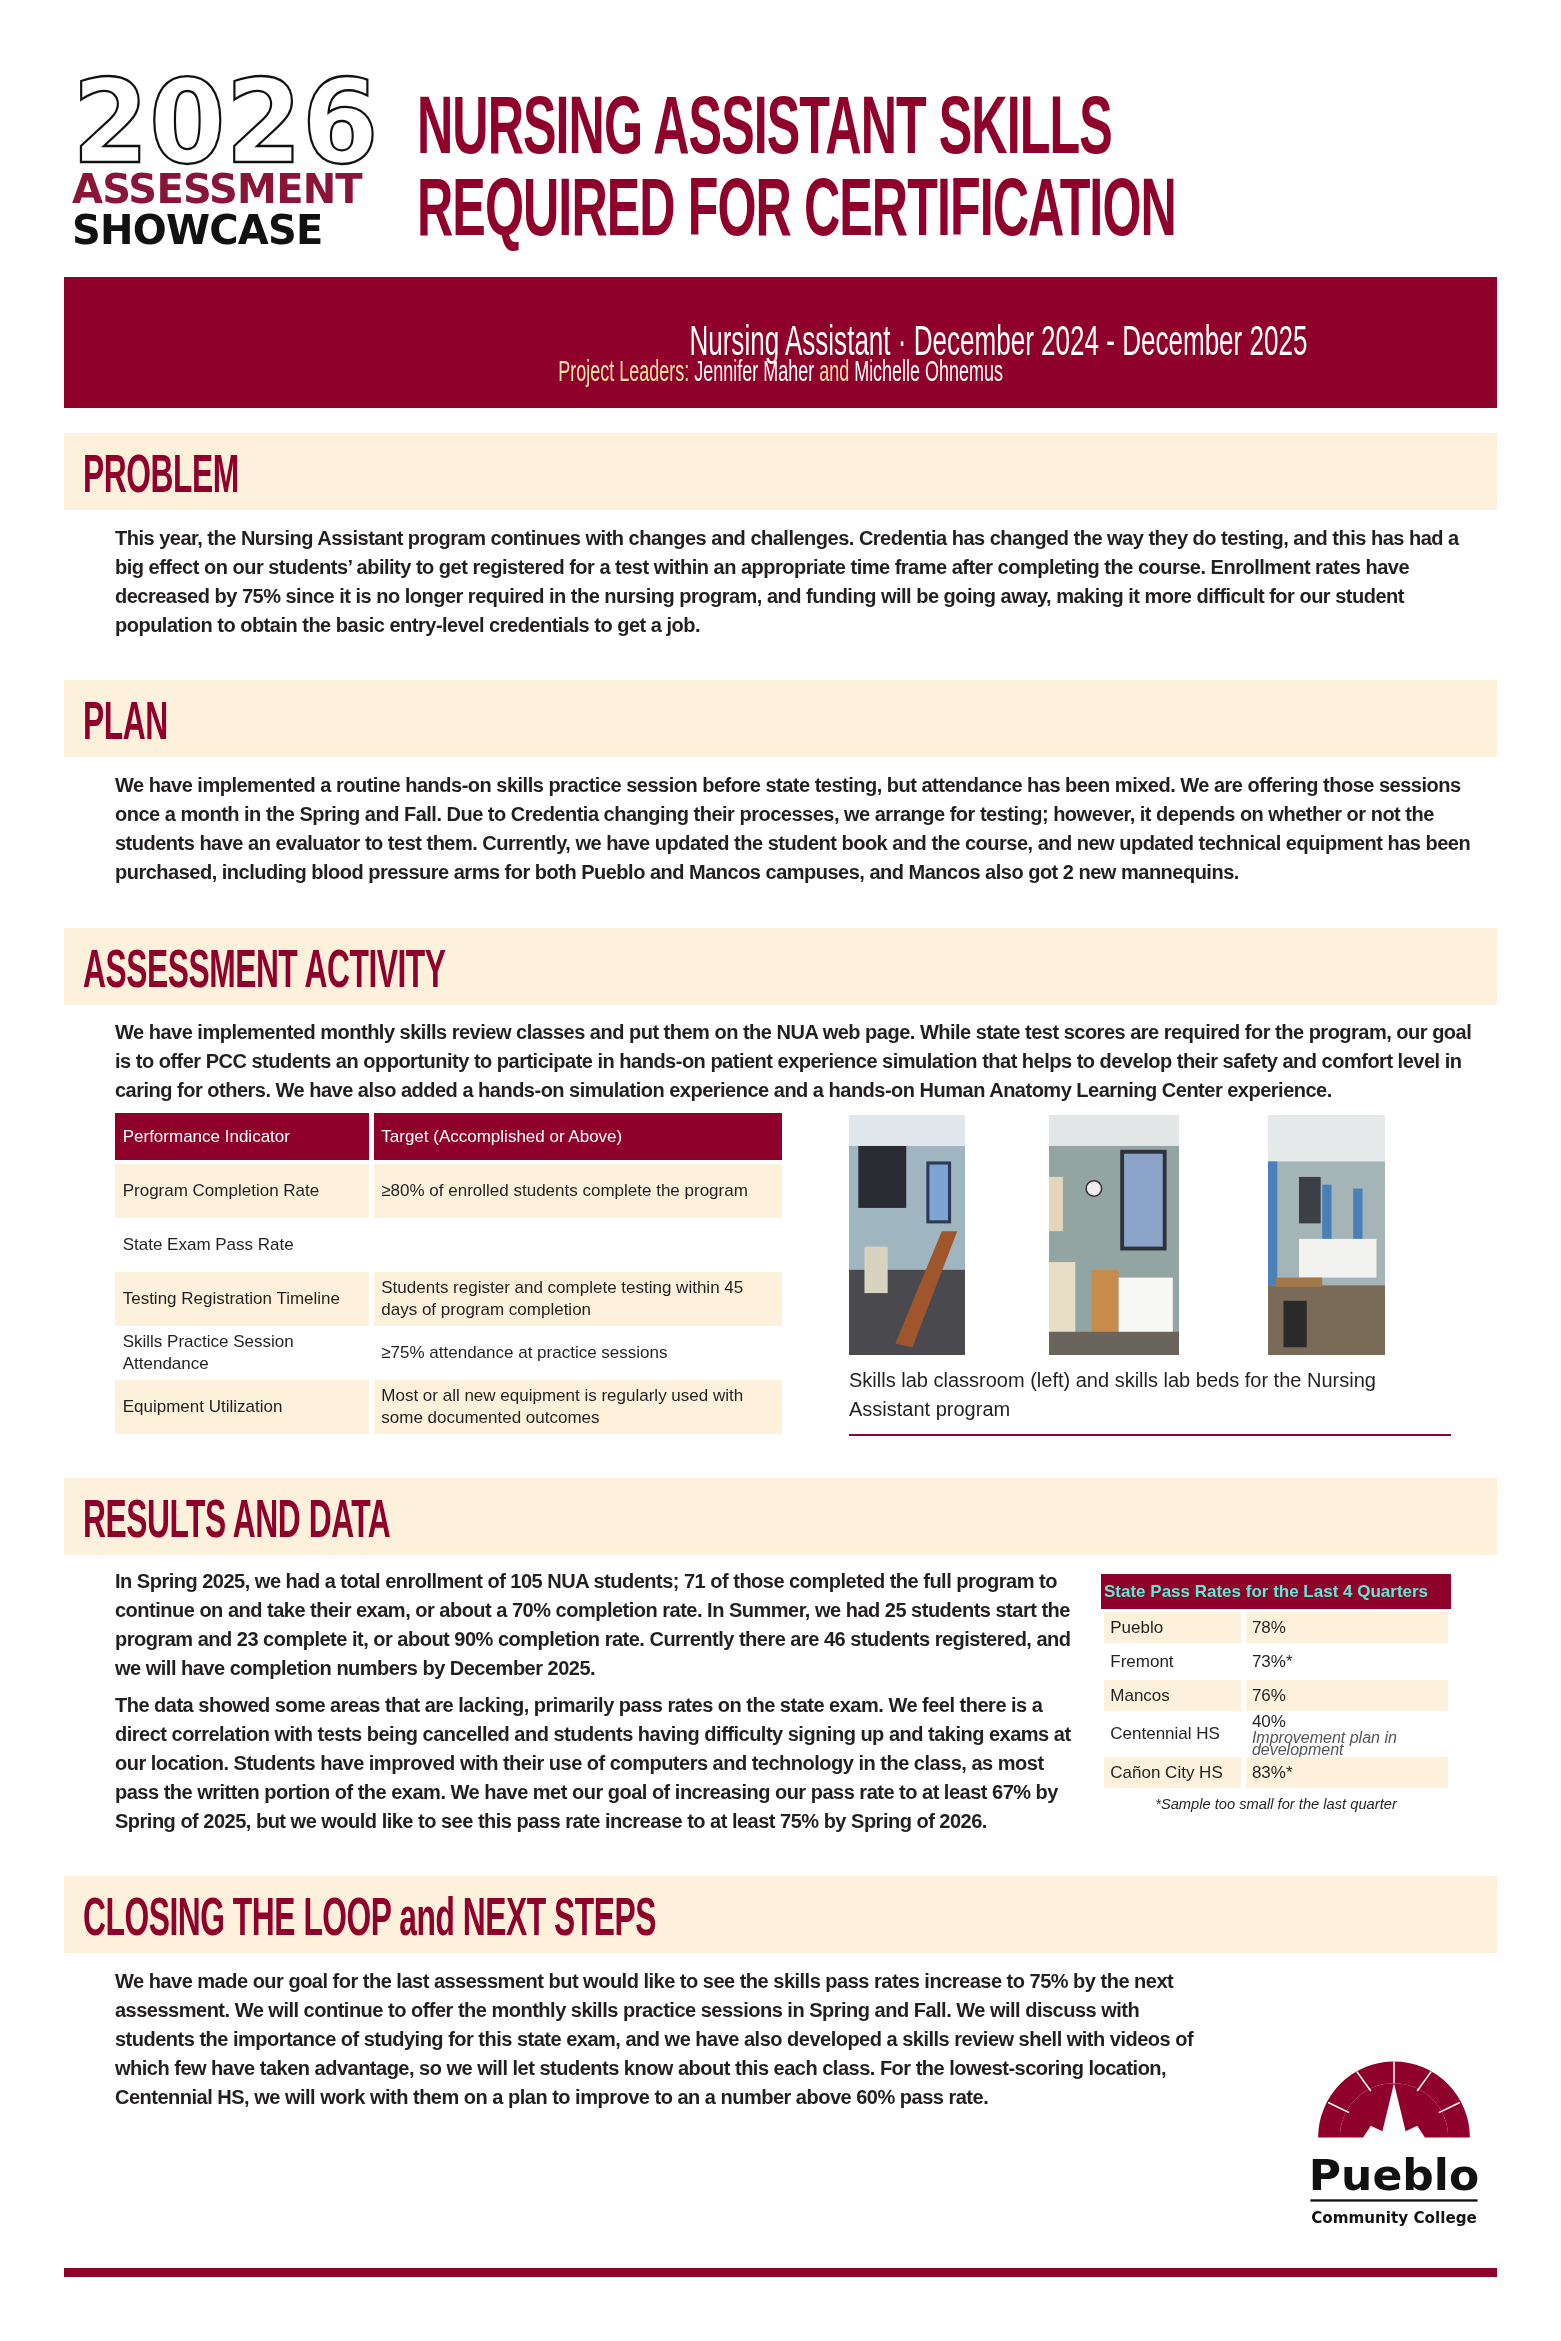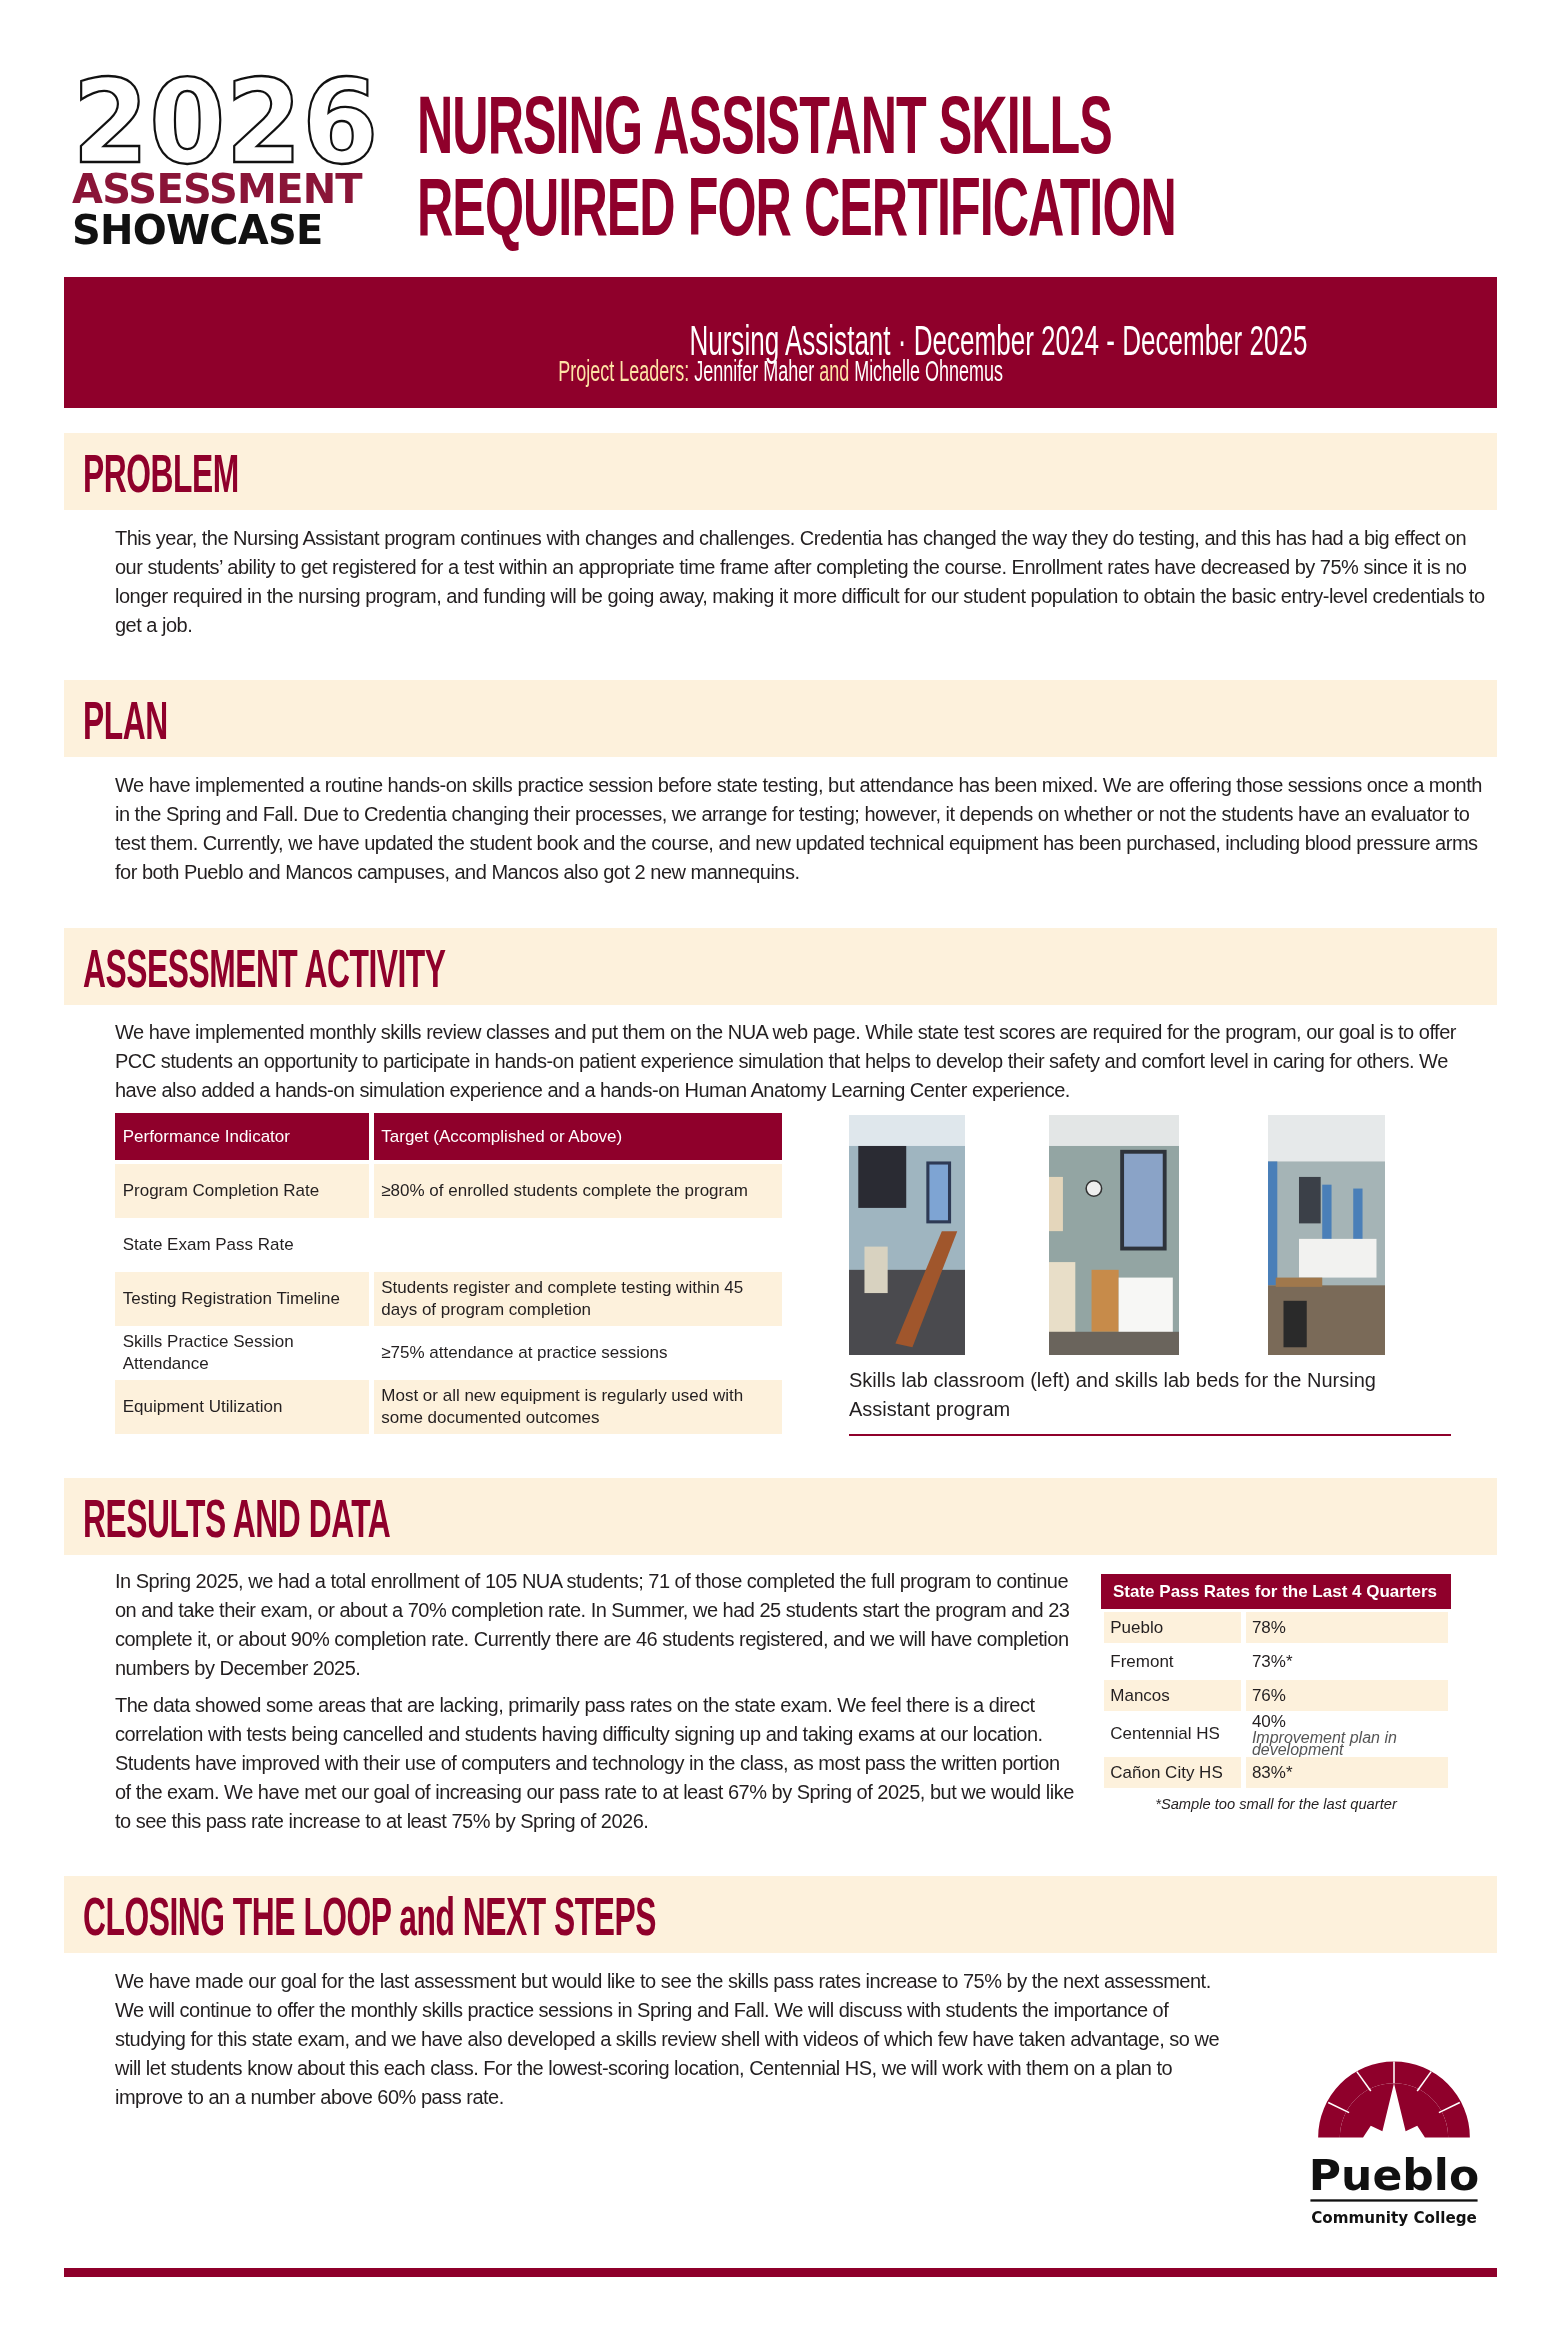--- a/index.html
+++ b/index.html
@@ -32,21 +32,21 @@
     white-space: nowrap; }
   .banner-sub span.inner { display: inline-block; transform: scaleX(0.62); transform-origin: center top; }
   .banner .lbl { color: #fde4a6; }
 
   
   .band { left: 64px; width: 1433px; height: 77px; background: #fdf1dc; }
   .band h2 { margin: 0; position: absolute; left: 18.6px; top: 14px; color: #8f002b;
     font-family: "Liberation Sans", sans-serif; font-weight: bold; font-size: 53px; line-height: 53px;
     white-space: nowrap; letter-spacing: -0.8px; transform: scaleX(0.6); transform-origin: left top; }
 
-  .body-text { left: 115px; width: 1371px; font-size: 20px; line-height: 29px; color: #231f20; }
+  .body-text { left: 115px; width: 1371px; font-size: 20px; line-height: 29px; color: #231f20; font-weight: bold; }
   .body-text p { margin: 0; }
   .narrow { letter-spacing: -0.5px; }
 
   
   .perf { left: 115px; top: 1113px; width: 709px; }
   .perf .row { display: flex; height: 54px; }
   .perf .hdr { height: 47px; margin-bottom: 3.9px; }
   .perf .cell { box-sizing: border-box; padding: 0 7.7px; display: flex; align-items: center;
     font-size: 17px; line-height: 22px; color: #231f20; }
   .perf .c1 { width: 254px; margin-right: 4.6px; }
@@ -57,22 +57,22 @@
   
   .photo { top: 1115px; height: 240px; overflow: hidden; }
   .ph1 { left: 849px; width: 116px; }
   .ph2 { left: 1049px; width: 130px; }
   .ph3 { left: 1268px; width: 117px; }
   .caption { left: 849px; top: 1366px; width: 558px; font-size: 20px; line-height: 29px; color: #231f20; }
   .cap-rule { left: 849px; top: 1434px; width: 602px; height: 2.3px; background: #8f002b; }
 
   
   .pass { left: 1101px; top: 1574px; width: 350px; }
-  .pass .ph { height: 35px; background: #8f002b; color: #ffffff; font-size: 17px; line-height: 35px;
-    padding-left: 12px; box-sizing: border-box; font-weight: bold; }
+  .pass .ph { height: 35px; background: #8f002b; color: #5eead4; font-size: 17px; line-height: 35px;
+    padding-left: 3px; box-sizing: border-box; font-weight: bold; }
   .pass .prow { display: flex; height: 31px; margin-top: 3.1px; }
   .pass .pc { box-sizing: border-box; padding-left: 6.2px; font-size: 17px; display: flex;
     flex-direction: column; justify-content: center; color: #231f20; }
   .pass .pc1 { width: 137px; margin-right: 4.6px; margin-left: 3.1px; }
   .pass .pc2 { width: 202px; }
   .pass .shade .pc { background: #fdf1dc; }
   .pass .tall { height: 40px; }
   .pass .note { font-size: 16px; font-style: italic; color: #555; line-height: 12.4px; }
   .pass .foot { margin-top: 7.7px; text-align: center; font-size: 14.7px; font-style: italic; color: #231f20; }
 

